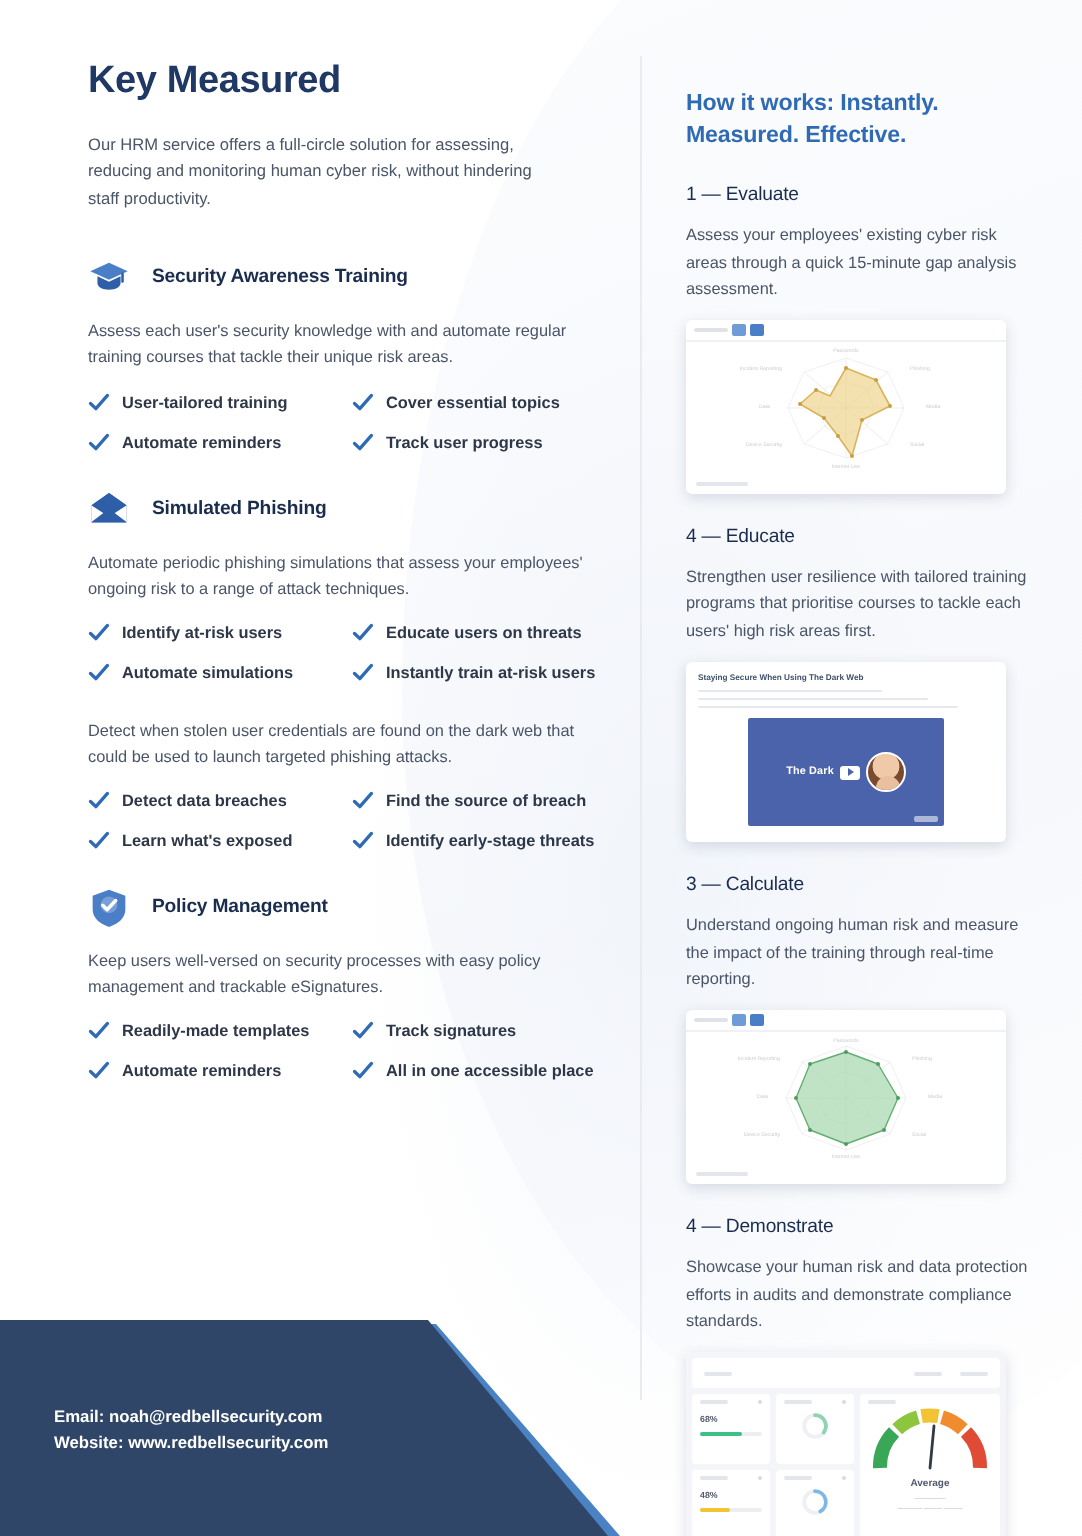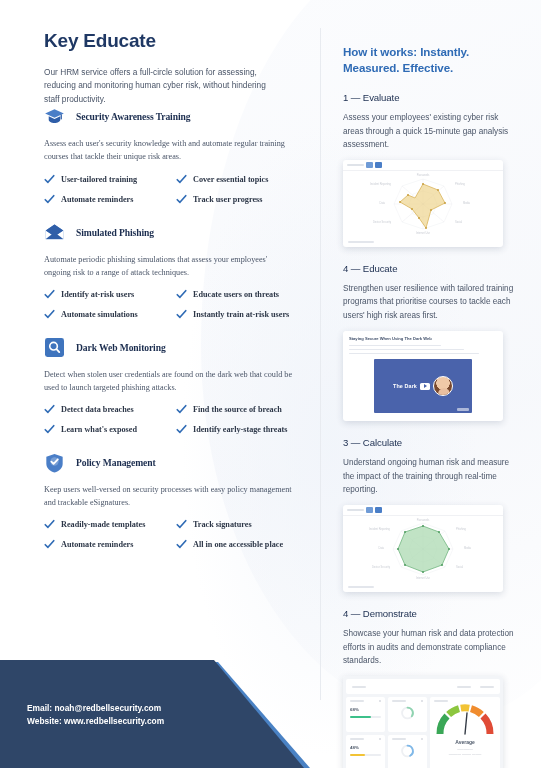--- a/index.html
+++ b/index.html
@@ -51,23 +51,24 @@
     font-weight: bold;
     color: #1f3864;
     letter-spacing: -.2px;
     margin-bottom: 14px;
   }
   .intro {
     font-size: 8.3px;
     line-height: 1.62;
     color: #4a5568;
     width: 232px;
-  }
-
-  .feature { margin-bottom: 17px; font-family: Liberation Serif, serif; }
+    margin-bottom: 22px;
+  }
+
+  .feature { margin-bottom: 17px; }
   .feature-head {
     display: flex;
     align-items: center;
     gap: 11px;
     margin-bottom: 10px;
   }
   .feat-icon {
     width: 21px; height: 21px;
     display: flex; align-items: center; justify-content: center;
     flex: 0 0 auto;
@@ -248,21 +249,21 @@
 </style>
 </head>
 <body>
 
 <div class="page">
   <div class="bg-swoosh"></div>
   <div class="bg-swoosh2"></div>
   <div class="divider"></div>
 
   <div class="left-col">
-    <div class="page-title">Key Educate</div>
+    <div class="page-title">Key Measured</div>
     <div class="intro">Our HRM service offers a full-circle solution for assessing, reducing and monitoring human cyber risk, without hindering staff productivity.</div>
 
     <div class="feature">
       <div class="feature-head">
         <span class="feat-icon">
           <svg width="21" height="17" viewBox="0 0 24 20">
             <path d="M12 1.6 23 6.6 12 11.6 1 6.6Z" fill="#4a7ec7"></path>
             <path d="M12 12.8 5.2 9.6v4.1c0 2.2 3.1 3.8 6.8 3.8s6.8-1.6 6.8-3.8V9.6Z" fill="#2f5ea8"></path>
             <rect x="19.2" y="7.4" width="1.5" height="6" rx=".7" fill="#2f5ea8"></rect>
           </svg>
@@ -333,30 +334,20 @@
         <div class="bullet">
           <span class="tick"><svg width="11" height="11" viewBox="0 0 14 14">
                 <path d="M1.6 7.3 5 10.6 12.4 2.2" stroke="#2f6bb5" stroke-width="2.1" fill="none" stroke-linecap="round" stroke-linejoin="round"></path>
               </svg></span>
           <span>Instantly train at-risk users</span>
         </div>
       </div>
     </div>
 
     <div class="feature">
-      <div class="feature-head">
-        <span class="feat-icon">
-          <svg width="19" height="19" viewBox="0 0 20 20">
-            <rect x="0" y="0" width="20" height="20" rx="2.6" fill="#3f74bd"></rect>
-            <circle cx="9" cy="8.6" r="4" fill="none" stroke="#ffffff" stroke-width="1.7"></circle>
-            <path d="M12.1 11.8 15 14.8" stroke="#ffffff" stroke-width="1.9" stroke-linecap="round"></path>
-          </svg>
-        </span>
-        <span class="feature-title">Dark Web Monitoring</span>
-      </div>
       <div class="feature-desc">Detect when stolen user credentials are found on the dark web that could be used to launch targeted phishing attacks.</div>
       <div class="bullets">
         <div class="bullet">
           <span class="tick"><svg width="11" height="11" viewBox="0 0 14 14">
                 <path d="M1.6 7.3 5 10.6 12.4 2.2" stroke="#2f6bb5" stroke-width="2.1" fill="none" stroke-linecap="round" stroke-linejoin="round"></path>
               </svg></span>
           <span>Detect data breaches</span>
         </div>
         <div class="bullet">
           <span class="tick"><svg width="11" height="11" viewBox="0 0 14 14">

